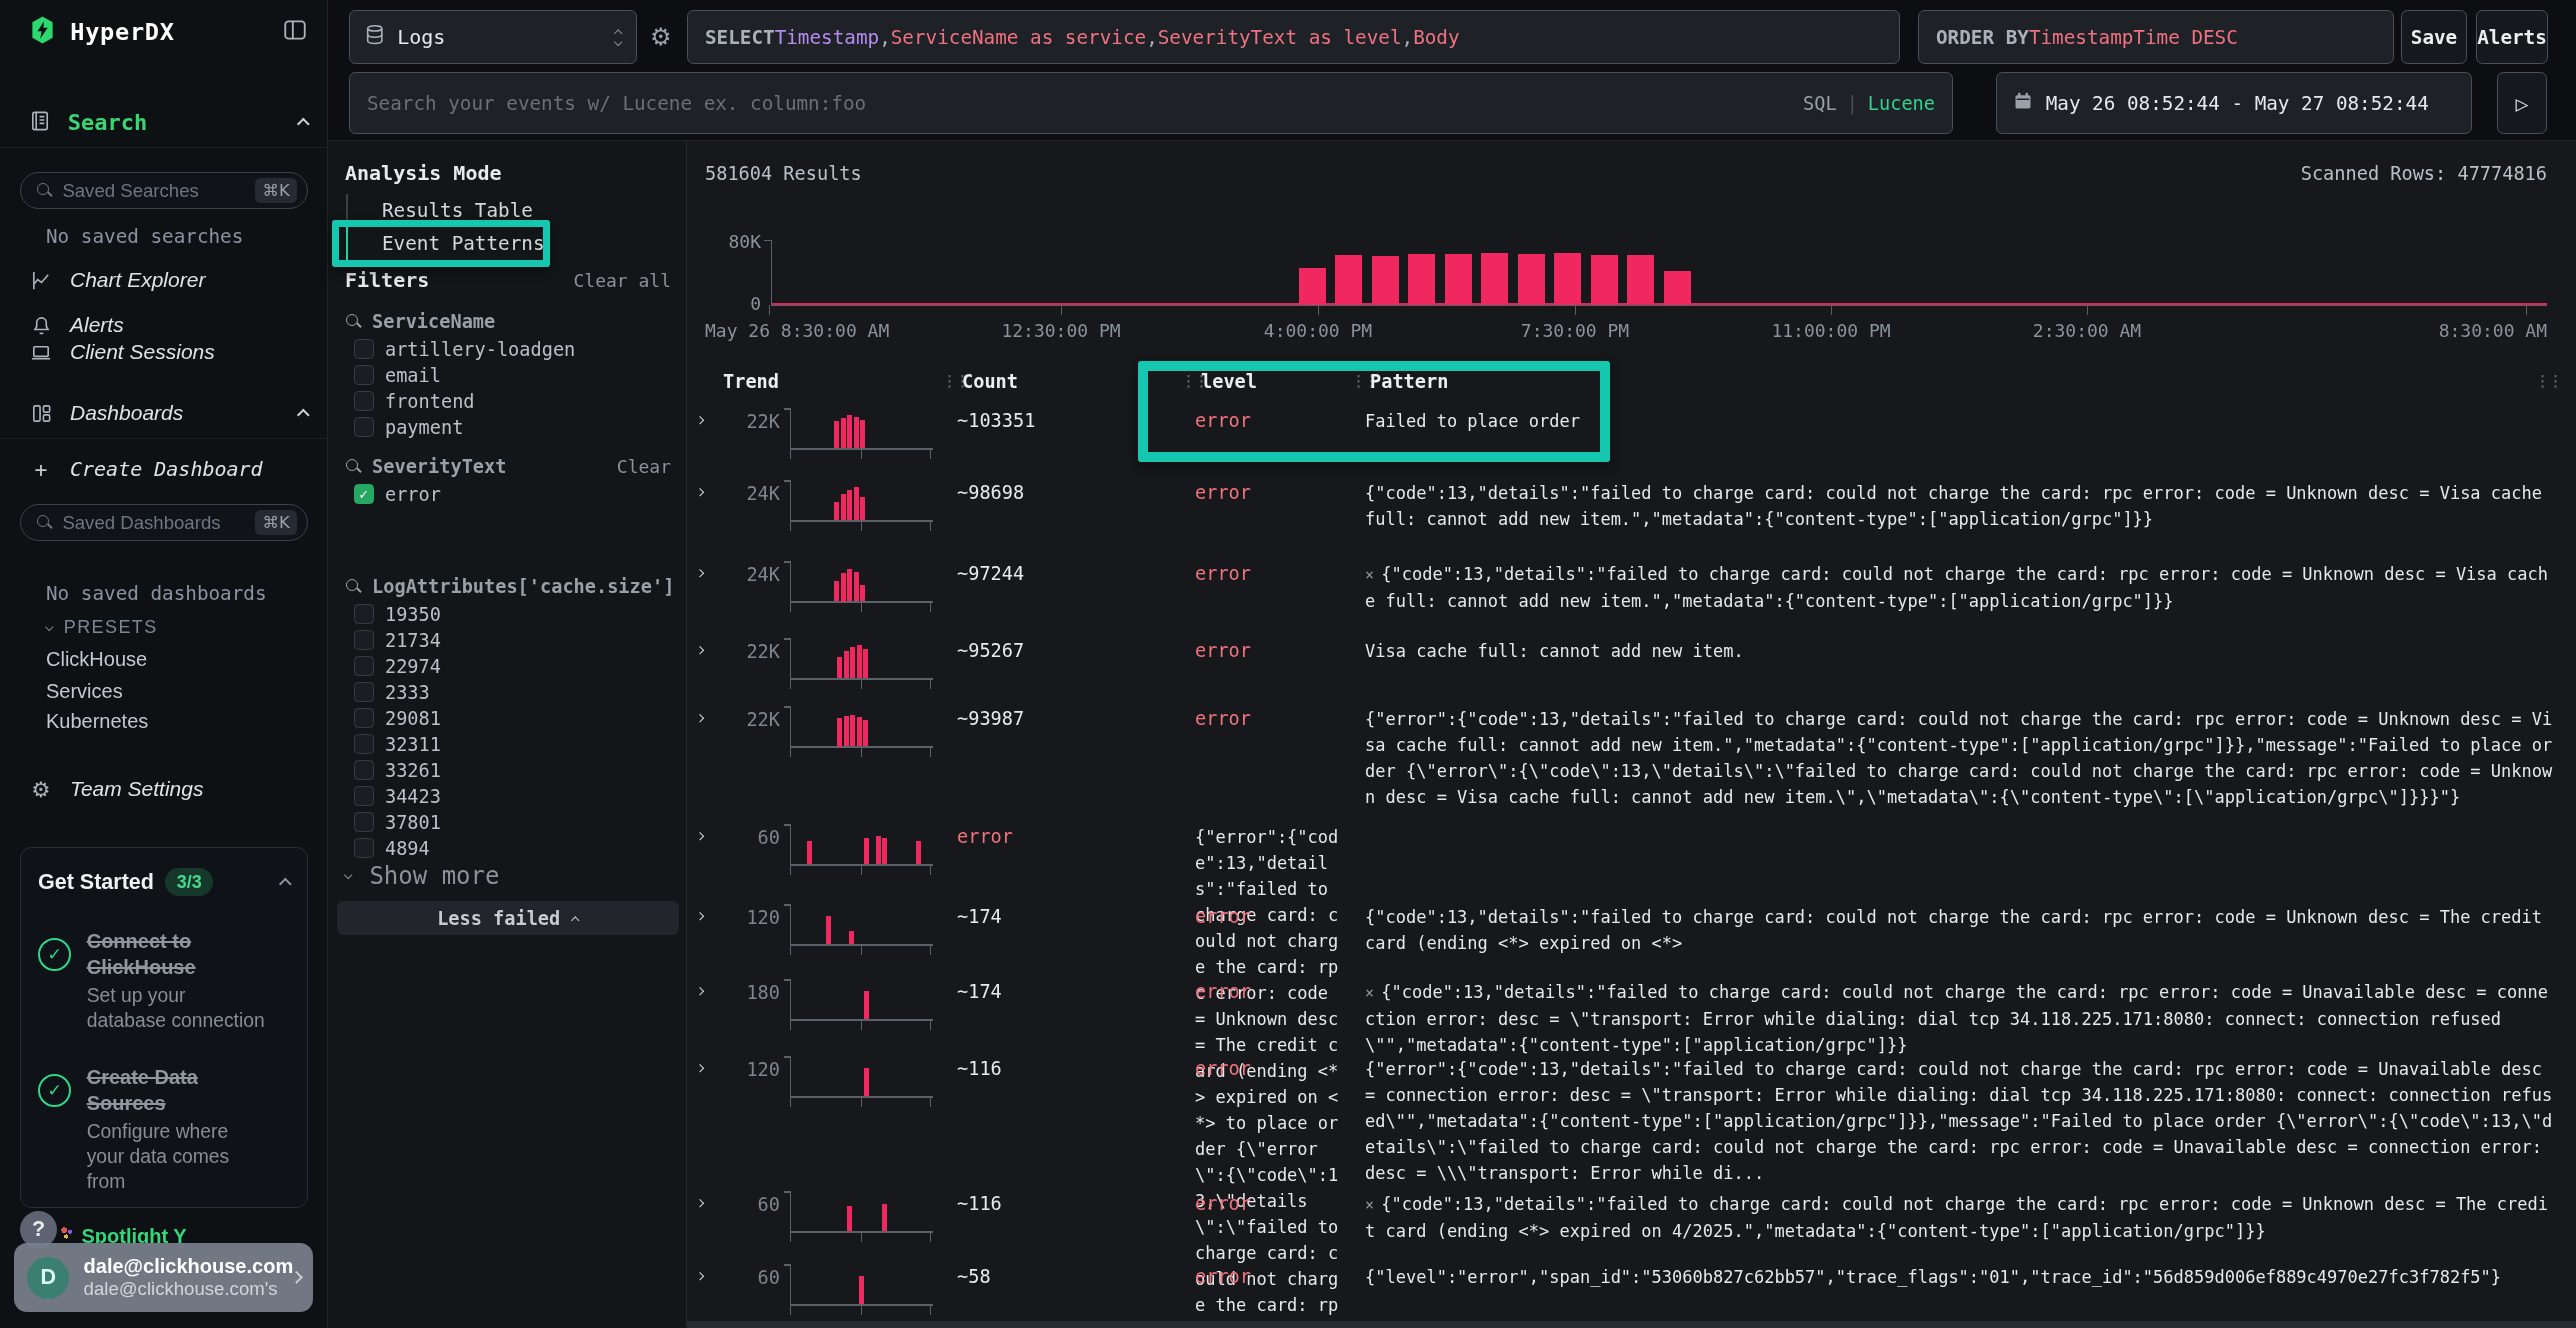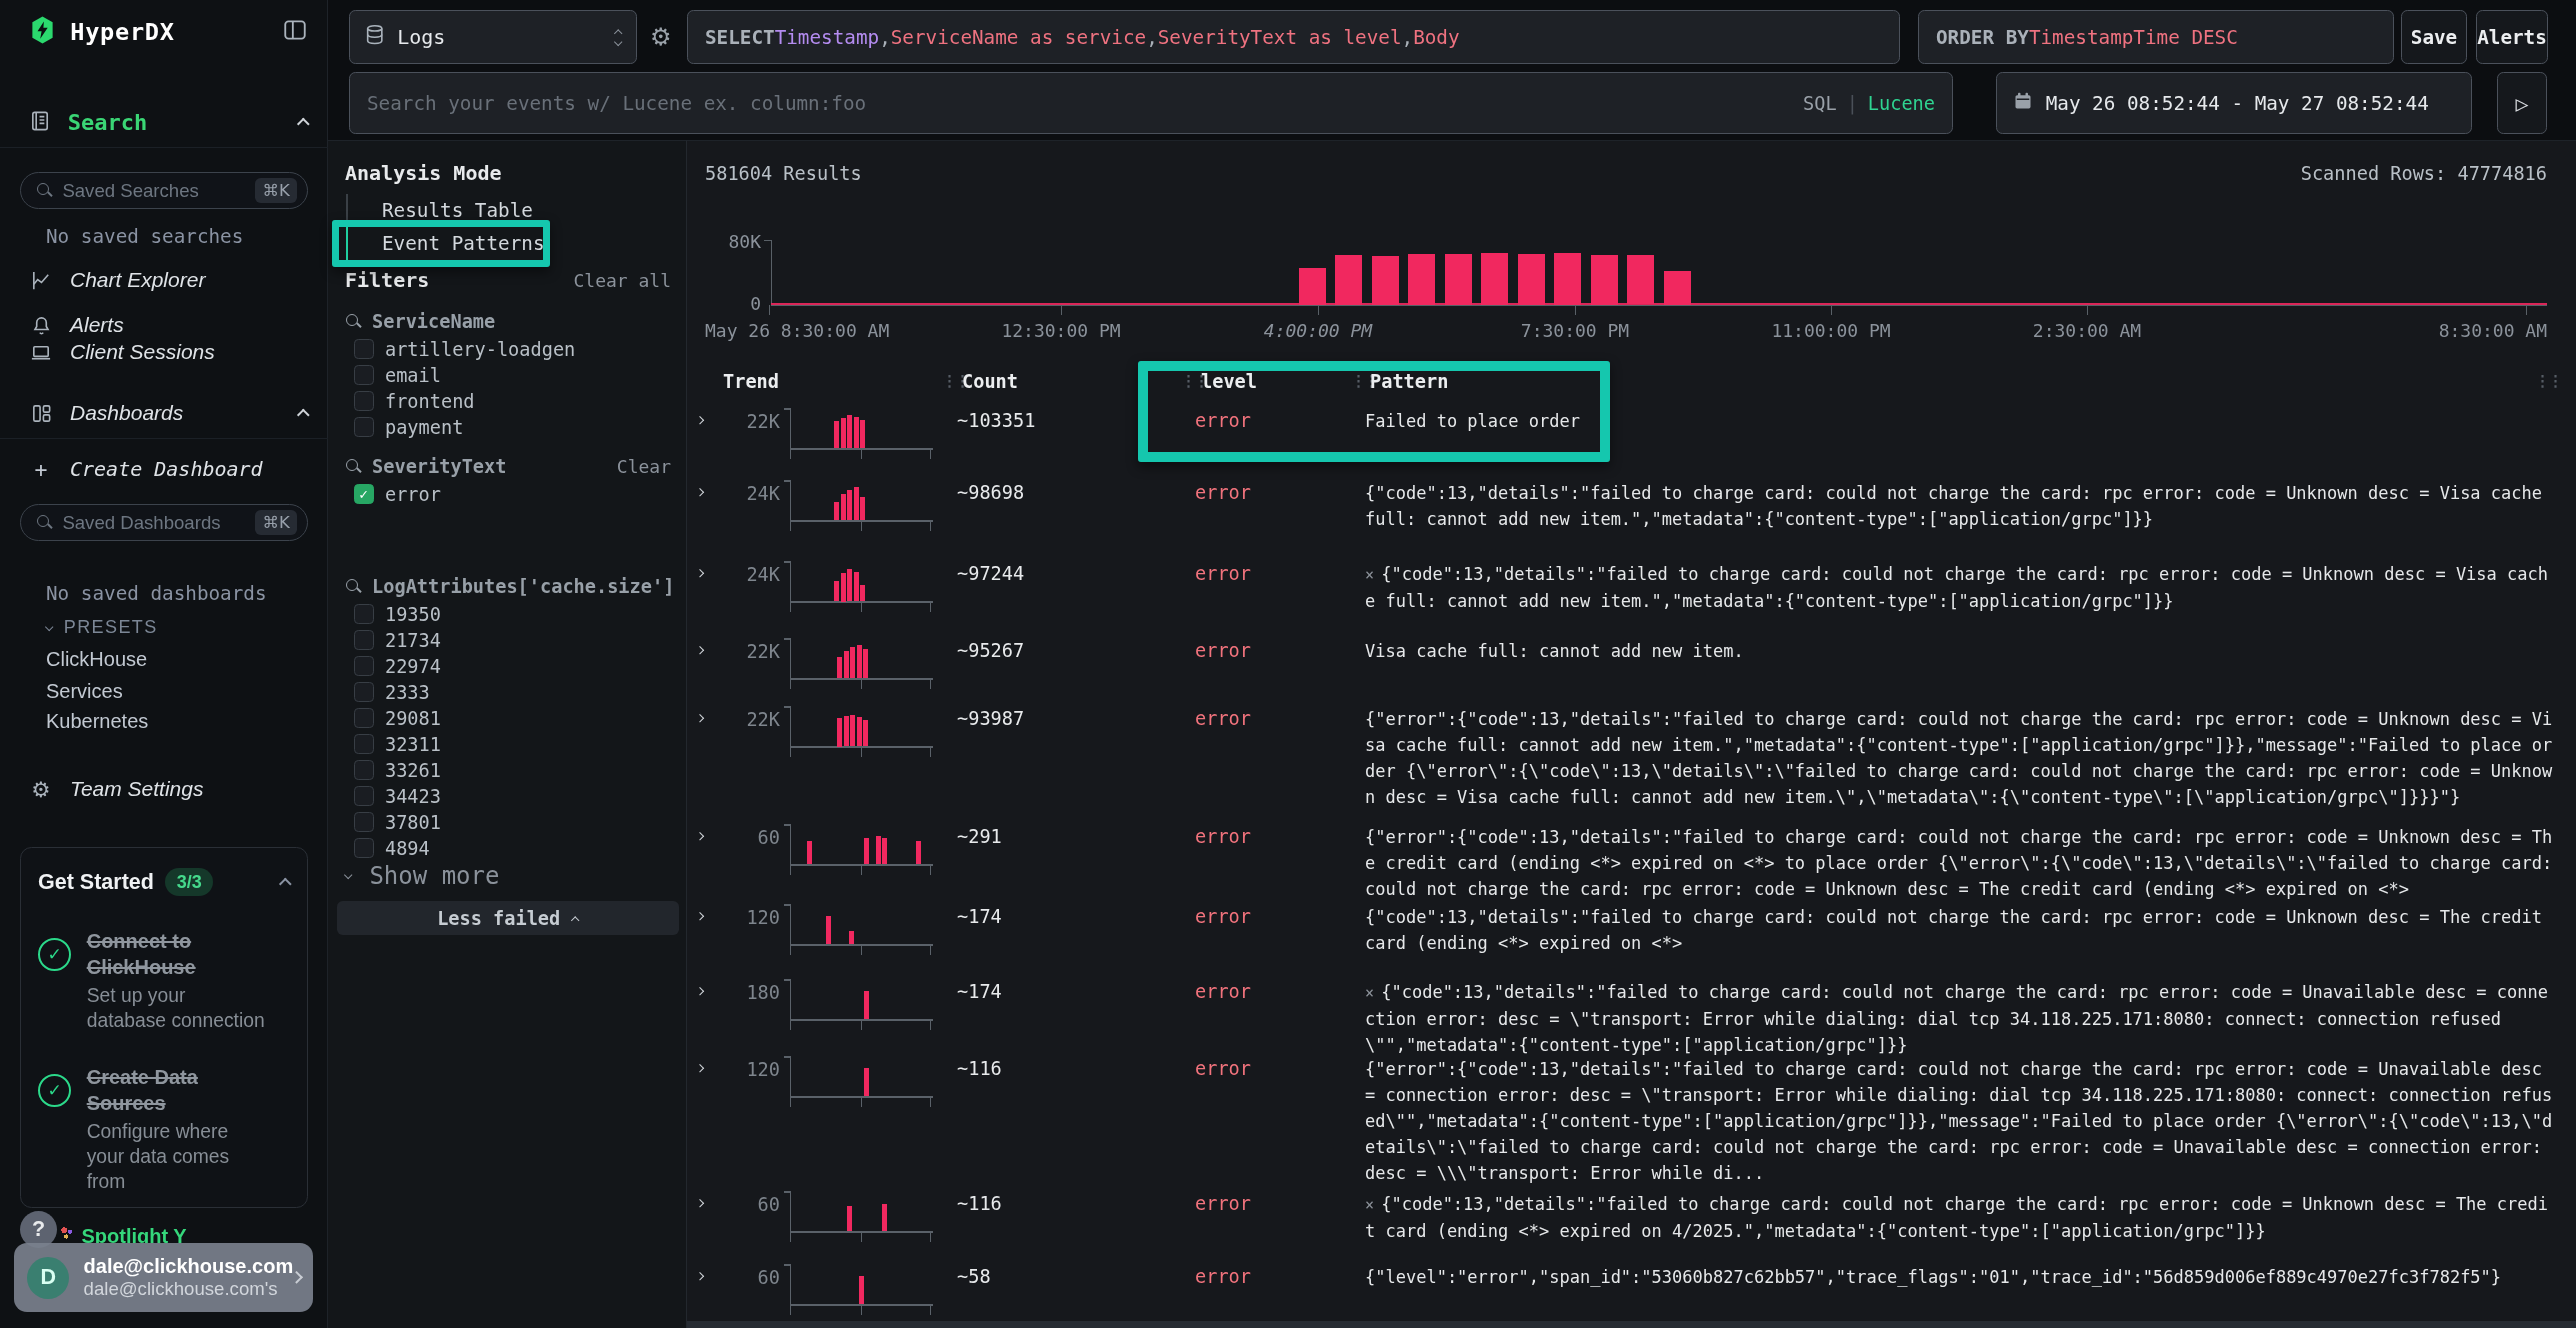--- a/index.html
+++ b/index.html
@@ -467,21 +467,21 @@
       <div class="axis" style="left: 77px; top: 99px; width: 7.9px; height: 1.4px;"></div>
       <div class="axis" style="left: 84px; top: 164px; width: 1776px; height: 1.4px;"></div>
       <div style="position: absolute; left: 84px; top: 162px; width: 1776px; height: 2.1px; background: rgb(241, 40, 95); opacity: 0.9;"></div>
       <div id="ylab-top">80K</div>
       <div id="ylab-zero">0</div>
       <div class="axis" style="left: 82px; top: 164px; width: 1.4px; height: 10px;"></div>
       <div class="tick-label" style="left: 18px;">May 26 8:30:00 AM</div>
       <div class="axis" style="left: 374px; top: 164px; width: 1.4px; height: 10px;"></div>
       <div class="tick-label" style="left: 374px; transform: translateX(-50%);">12:30:00 PM</div>
       <div class="axis" style="left: 631px; top: 164px; width: 1.4px; height: 10px;"></div>
-      <div class="tick-label" style="left: 631px; transform: translateX(-50%); font-style: italic;">4:00:00 PM</div>
+      <div class="tick-label" style="left: 631px; transform: translateX(-50%);">4:00:00 PM</div>
       <div class="axis" style="left: 888px; top: 164px; width: 1.4px; height: 10px;"></div>
       <div class="tick-label" style="left: 888px; transform: translateX(-50%);">7:30:00 PM</div>
       <div class="axis" style="left: 1144px; top: 164px; width: 1.4px; height: 10px;"></div>
       <div class="tick-label" style="left: 1144px; transform: translateX(-50%);">11:00:00 PM</div>
       <div class="axis" style="left: 1400px; top: 164px; width: 1.4px; height: 10px;"></div>
       <div class="tick-label" style="left: 1400px; transform: translateX(-50%);">2:30:00 AM</div>
       <div class="axis" style="left: 1839px; top: 164px; width: 1.4px; height: 10px;"></div>
       <div class="tick-label" style="left: 1860px; transform: translateX(-100%);">8:30:00 AM</div>
       <div class="chart-bar" style="left: 612px; top: 127px; width: 27px; height: 37px;"></div>
       <div class="chart-bar" style="left: 648px; top: 114px; width: 27px; height: 50px;"></div>
@@ -635,21 +635,20 @@
             <div class="tk" style="left: 71px;"></div>
             <div class="tk" style="left: 140px;"></div>
             <div class="bar" style="left: 17px; top: 16.5px; height: 23.6px;"></div>
             <div class="bar" style="left: 74px; top: 14.3px; height: 26px;"></div>
             <div class="bar" style="left: 86px; top: 12px; height: 28px;"></div>
             <div class="bar" style="left: 92px; top: 14.3px; height: 26px;"></div>
             <div class="bar" style="left: 126px; top: 16.5px; height: 23.6px;"></div>
           </div>
         </div>
         <div></div>
-        <div class="count">~291</div>
         <div class="level">error</div>
         <div class="pattern">{"error":{"code":13,"details":"failed to charge card: could not charge the card: rpc error: code = Unknown desc = The credit card (ending &lt;*&gt; expired on &lt;*&gt; to place order {\"error\":{\"code\":13,\"details\":\"failed to charge card: could not charge the card: rpc error: code = Unknown desc = The credit card (ending &lt;*&gt; expired on &lt;*&gt;</div>
       </div>
       <div class="row" style="height: 75px;">
         <div class="chev"><i class="cv right sm"></i></div>
         <div class="axislab">120</div>
         <div>
           <div class="spark">
             <div class="vax"></div>
             <div class="cap"></div>

